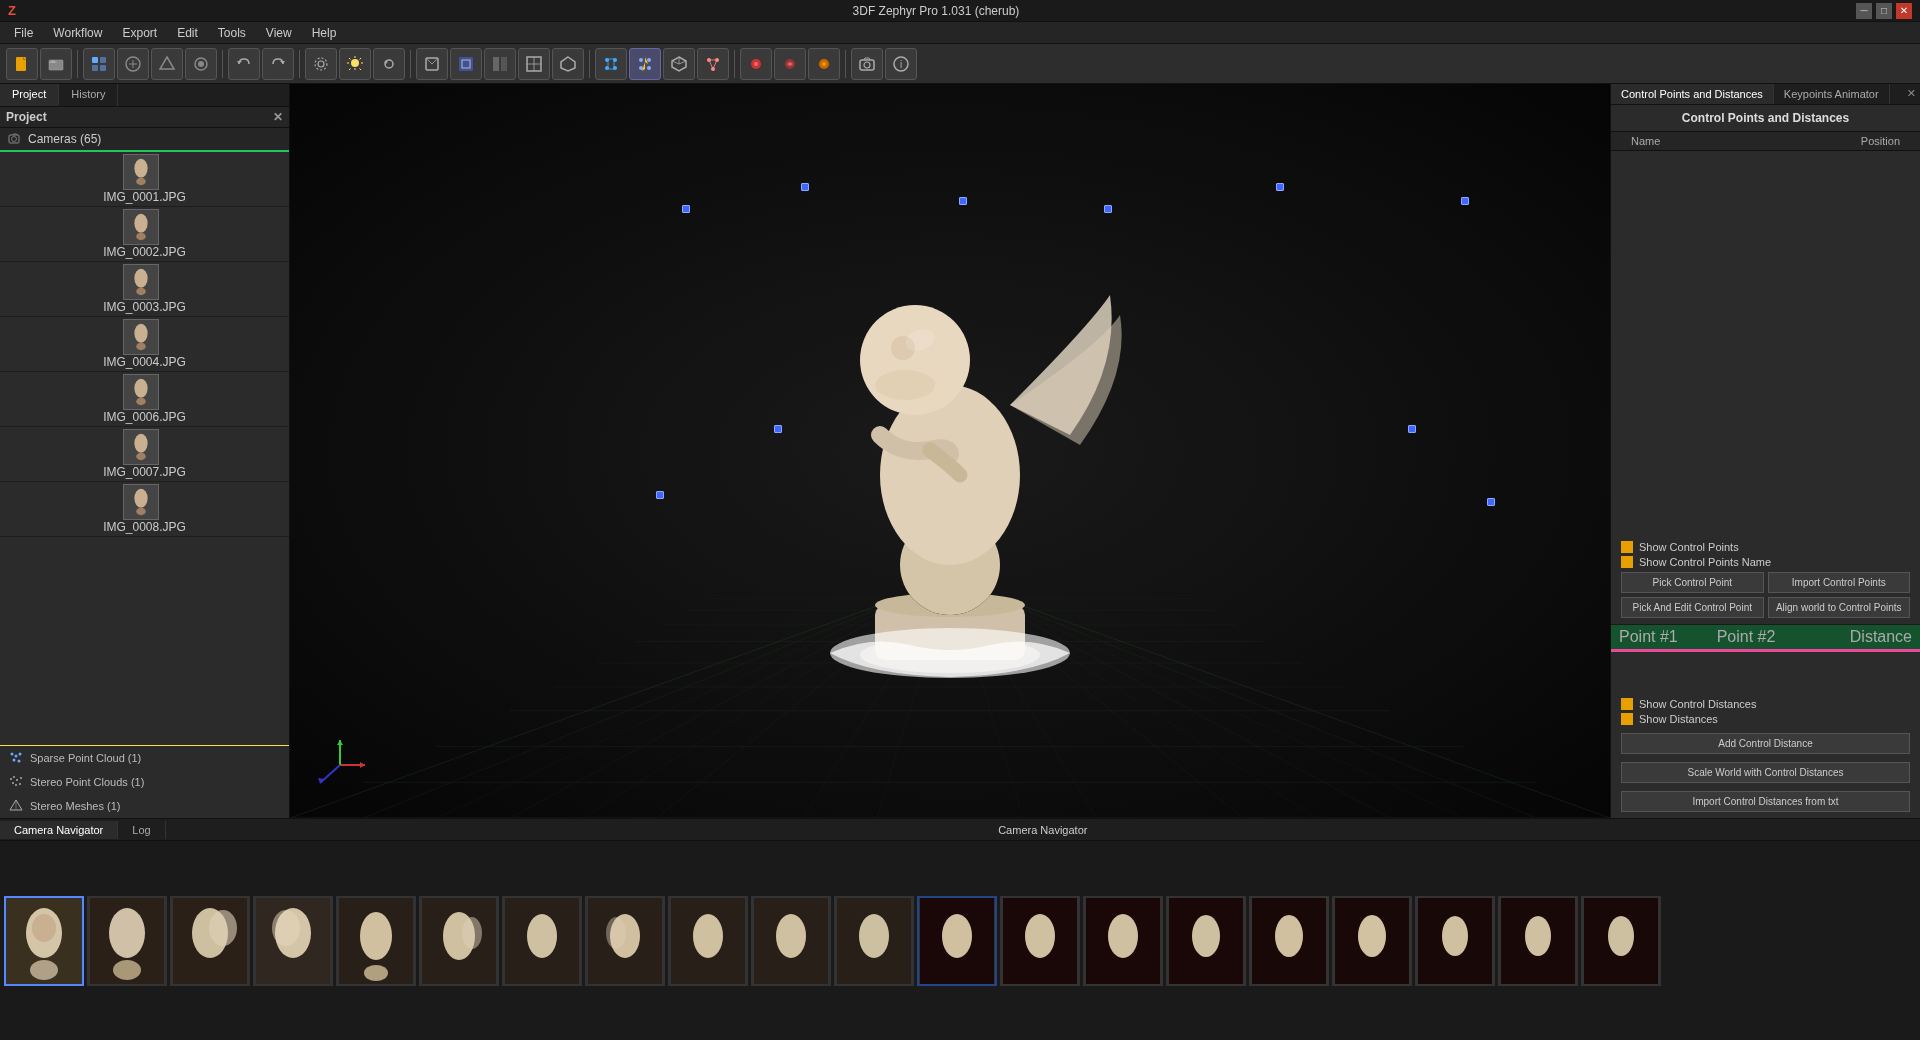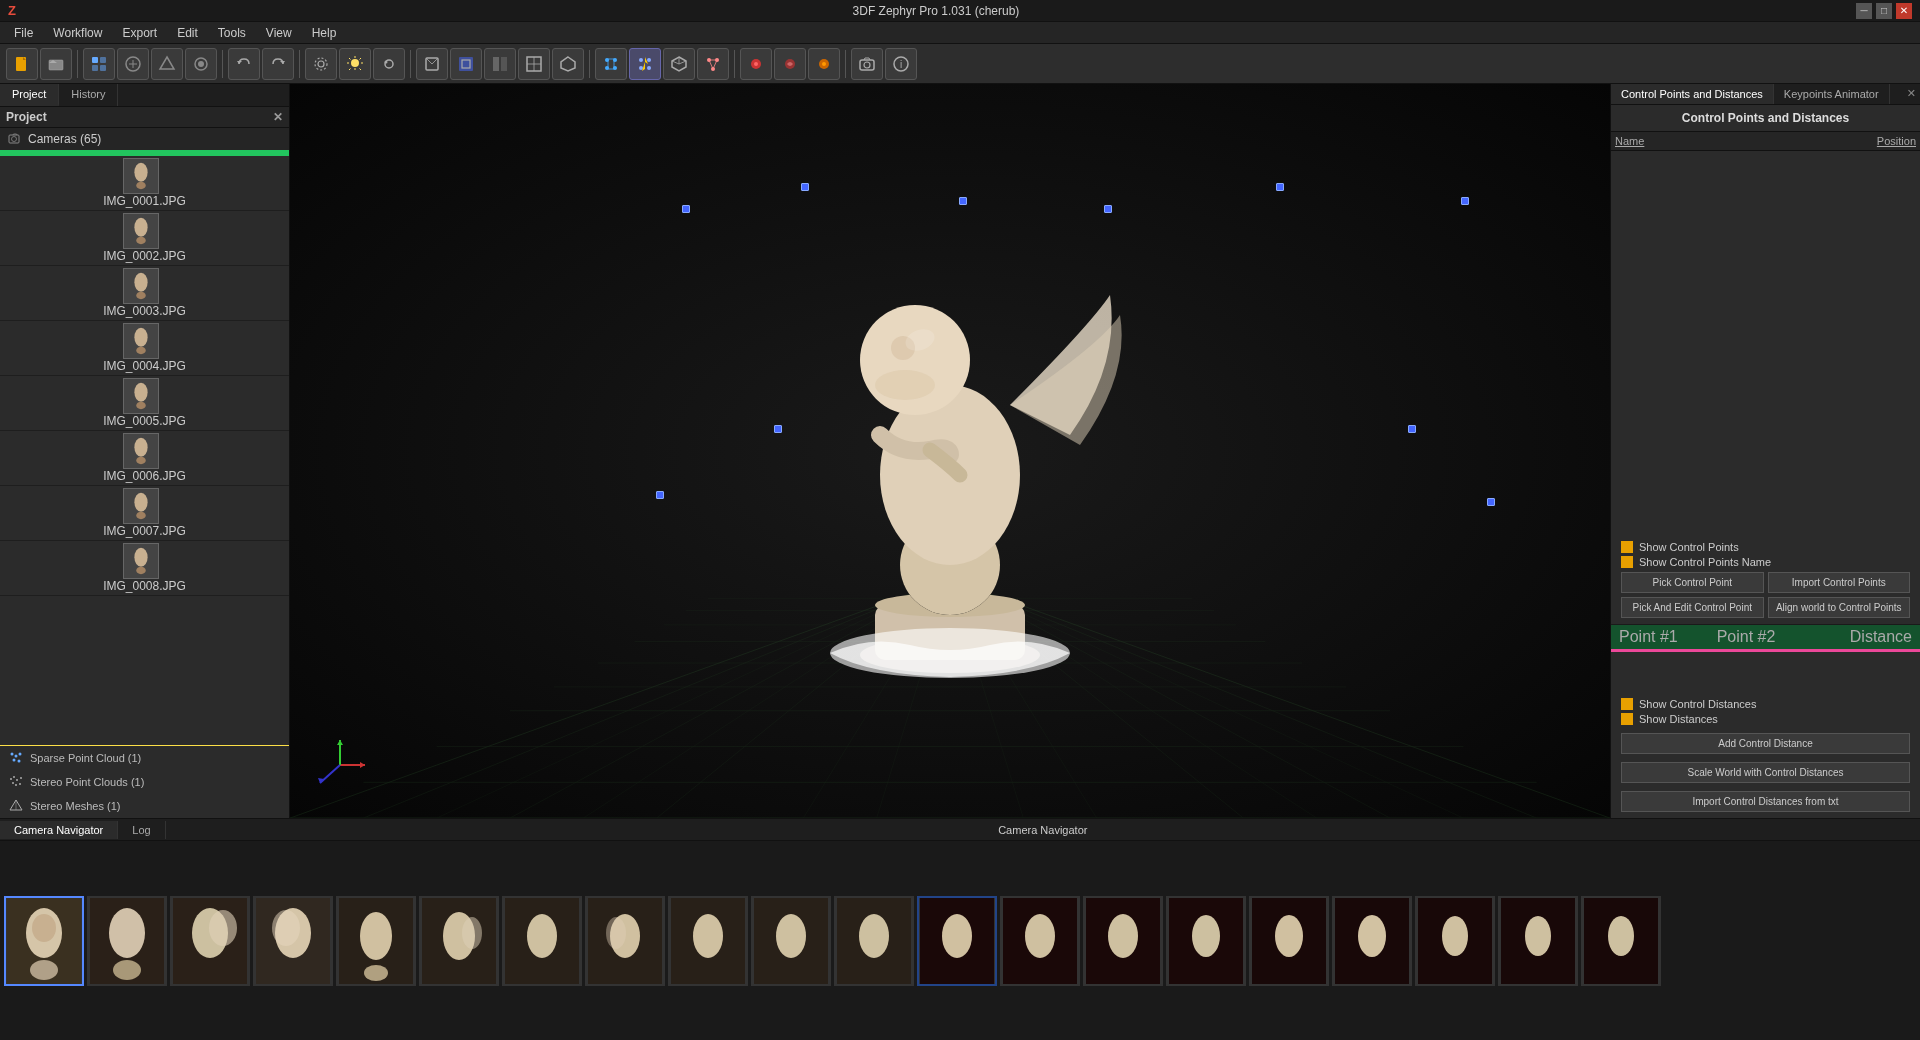--- a/index.html
+++ b/index.html
@@ -43,21 +43,21 @@
     
     #left-panel {
       width: 290px; background: #2b2b2b; border-right: 1px solid #111; display: flex; flex-direction: column;
     }
     #panel-tabs { display: flex; background: #1e1e1e; border-bottom: 1px solid #111; }
     .panel-tab { padding: 4px 12px; cursor: pointer; font-size: 11px; color: #aaa; border-right: 1px solid #333; }
     .panel-tab.active { background: #2b2b2b; color: #fff; border-bottom: 2px solid #2b2b2b; }
     #panel-title-bar { display: flex; align-items: center; justify-content: space-between; padding: 3px 6px; background: #252525; border-bottom: 1px solid #111; }
     #panel-title-bar span { font-size: 12px; color: #ccc; font-weight: bold; }
     #panel-title-bar .close-x { cursor: pointer; color: #999; }
-    .camera-section { padding: 4px 8px; background: #252525; border-bottom: 6px solid #22c55e; cursor: pointer; display: flex; align-items: center; gap: 6px; }
+    .camera-section { padding: 4px 8px; background: #252525; border-bottom: 2px solid #22c55e; cursor: pointer; display: flex; align-items: center; gap: 6px; }
     .camera-item { display: flex; align-items: center; padding: 2px 6px; cursor: pointer; border-bottom: 1px solid #1e1e1e; flex-direction: column; }
     .cam-thumb { width: 36px; height: 36px; background: #555; margin-right: 8px; border: 1px solid #666; flex-shrink: 0; overflow: hidden; display: flex; align-items: center; justify-content: center; }
     .cam-thumb svg { width: 100%; height: 100%; }
 
     
     #left-bottom { border-top: 1px solid #fde047; margin-top: 44px; }
     .tree-item { padding: 4px 8px; cursor: pointer; display: flex; align-items: center; gap: 6px; color: #bbb; font-size: 11px; }
     .tree-icon { width: 16px; height: 16px; display: flex; align-items: center; justify-content: center; }
 
     
@@ -81,21 +81,21 @@
     
     #right-panel {
       width: 310px; background: #2b2b2b; border-left: 1px solid #111; display: flex; flex-direction: column;
     }
     #right-tabs { display: flex; background: #1e1e1e; border-bottom: 1px solid #111; position: relative; }
     .right-tab { padding: 4px 10px; cursor: pointer; font-size: 11px; color: #aaa; border-right: 1px solid #333; }
     .right-tab.active { background: #2b2b2b; color: #fff; }
     .right-close { position: absolute; right: 4px; top: 3px; cursor: pointer; color: #888; font-size: 11px; }
     #right-content { flex: 1; display: flex; flex-direction: column; }
     #right-title { text-align: center; padding: 6px; font-size: 12px; font-weight: bold; color: #ddd; border-bottom: 1px solid #111; }
-    #cp-table-header { display: flex; padding: 3px 4px; background: #252525; border-bottom: 1px solid #111; font-size: 11px; color: #aaa; text-decoration: underline; }
+    #cp-table-header { display: flex; padding: 3px 20px; background: #252525; border-bottom: 1px solid #111; font-size: 11px; color: #aaa; }
     #cp-table-header .col-name { flex: 1; }
     #cp-table-header .col-pos { flex: 1; text-align: right; }
     #cp-table-body { flex: 1; background: #2b2b2b; min-height: 100px; }
 
     
     .cp-section { padding: 6px 10px; border-bottom: 1px solid #1a1a1a; }
     .cp-check-row { display: flex; align-items: center; gap: 6px; margin-bottom: 3px; }
     .cp-check { width: 12px; height: 12px; background: #e8a000; border: none; display: inline-block; flex-shrink: 0; }
     .cp-check-label { font-size: 11px; color: #ccc; }
     .cp-btn-row { display: flex; gap: 4px; margin-top: 4px; align-items: center; }
@@ -393,30 +393,20 @@
       </div>
       <div class="camera-item">
         <div class="cam-thumb">
           <svg width="36" height="36" viewBox="0 0 36 36">
               <rect width="36" height="36" fill="#444"></rect>
               <ellipse cx="18" cy="14" rx="7" ry="10" fill="#c8b090"></ellipse>
               <ellipse cx="18" cy="28" rx="5" ry="4" fill="#a08060"></ellipse>
             </svg>
         </div>
         <span>IMG_0004.JPG</span>
-      </div>
-      <div class="camera-item">
-        <div class="cam-thumb">
-          <svg width="36" height="36" viewBox="0 0 36 36">
-              <rect width="36" height="36" fill="#444"></rect>
-              <ellipse cx="18" cy="14" rx="7" ry="10" fill="#c8b090"></ellipse>
-              <ellipse cx="18" cy="28" rx="5" ry="4" fill="#a08060"></ellipse>
-            </svg>
-        </div>
-        <span>IMG_0005.JPG</span>
       </div>
       <div class="camera-item">
         <div class="cam-thumb">
           <svg width="36" height="36" viewBox="0 0 36 36">
               <rect width="36" height="36" fill="#444"></rect>
               <ellipse cx="18" cy="14" rx="7" ry="10" fill="#c8b090"></ellipse>
               <ellipse cx="18" cy="28" rx="5" ry="4" fill="#a08060"></ellipse>
             </svg>
         </div>
         <span>IMG_0006.JPG</span>

